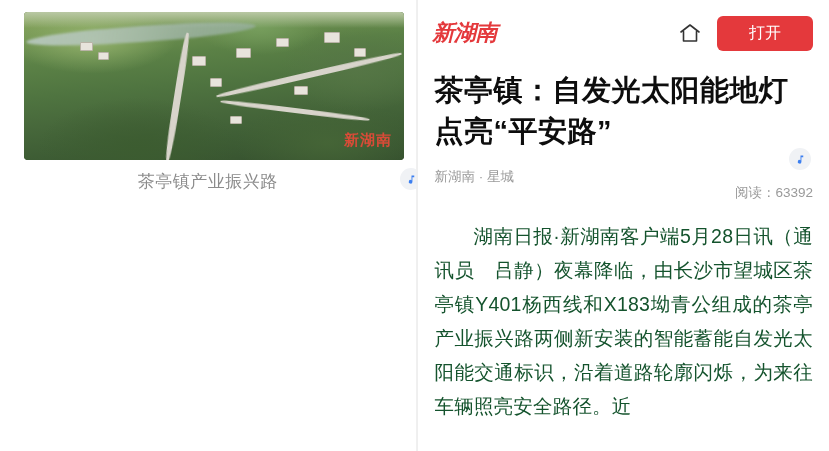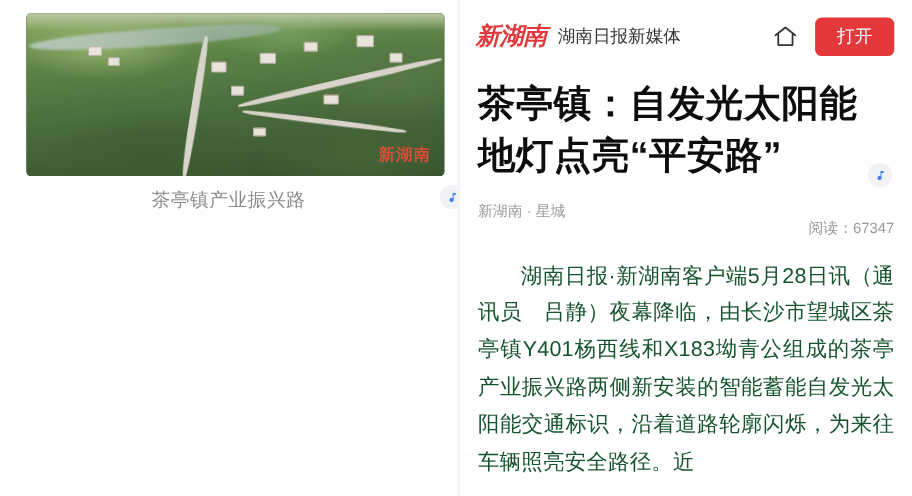--- a/index.html
+++ b/index.html
@@ -159,29 +159,29 @@
     height: 30px;
     display: flex;
     align-items: center;
     justify-content: center;
     margin-right: 12px;
   }
   .open-btn {
     background: #e4393c;
     color: #ffffff;
     font-size: 16px;
-    padding: 7px 20px;
+    padding: 7px 32px;
     border: none;
     border-radius: 6px;
     cursor: pointer;
     font-family: "Liberation Sans", sans-serif;
   }
   .headline {
     margin: 16px 16px 0 18px;
-    font-size: 34px;
+    font-size: 29px;
     line-height: 1.42;
     font-weight: bold;
     color: #0d0d0d;
     letter-spacing: .5px;
   }
   .meta-row {
     margin: 14px 16px 0 18px;
     display: flex;
     align-items: flex-start;
   }
@@ -262,38 +262,37 @@
         <path d="M12 3v10.55A4 4 0 1014 17V7h4V3h-6z"></path>
       </svg>
     </div>
   </div>
 
   <div class="right-col">
     <div class="divider"></div>
 
     <div class="right-header">
       <div class="brand-logo">新湖南</div>
-      <div class="brand-sub">湖南日报新媒体</div>
       <div class="header-spacer"></div>
       <div class="home-icon">
         <svg width="24" height="24" viewBox="0 0 24 24" fill="none" stroke="#333" stroke-width="1.6" stroke-linecap="round" stroke-linejoin="round" aria-hidden="true">
           <path d="M3 11l9-7 9 7"></path>
           <path d="M5.5 10.5V20h13v-9.5"></path>
         </svg>
       </div>
       <button class="open-btn">打开</button>
     </div>
 
     <div class="headline">茶亭镇：自发光太阳能地灯点亮“平安路”</div>
 
     <div class="meta-row">
       <div class="meta-left">
         <div>新湖南 · 星城</div>
       </div>
-      <div class="meta-right">阅读：67347</div>
+      <div class="meta-right">阅读：63392</div>
     </div>
 
     <div class="music-badge">
       <svg width="11" height="11" viewBox="0 0 24 24" fill="currentColor" aria-hidden="true">
         <path d="M12 3v10.55A4 4 0 1014 17V7h4V3h-6z"></path>
       </svg>
     </div>
 
     <div class="right-body">湖南日报·新湖南客户端5月28日讯（通讯员　吕静）夜幕降临，由长沙市望城区茶亭镇Y401杨西线和X183坳青公组成的茶亭产业振兴路两侧新安装的智能蓄能自发光太阳能交通标识，沿着道路轮廓闪烁，为来往车辆照亮安全路径。近</div>
   </div>

